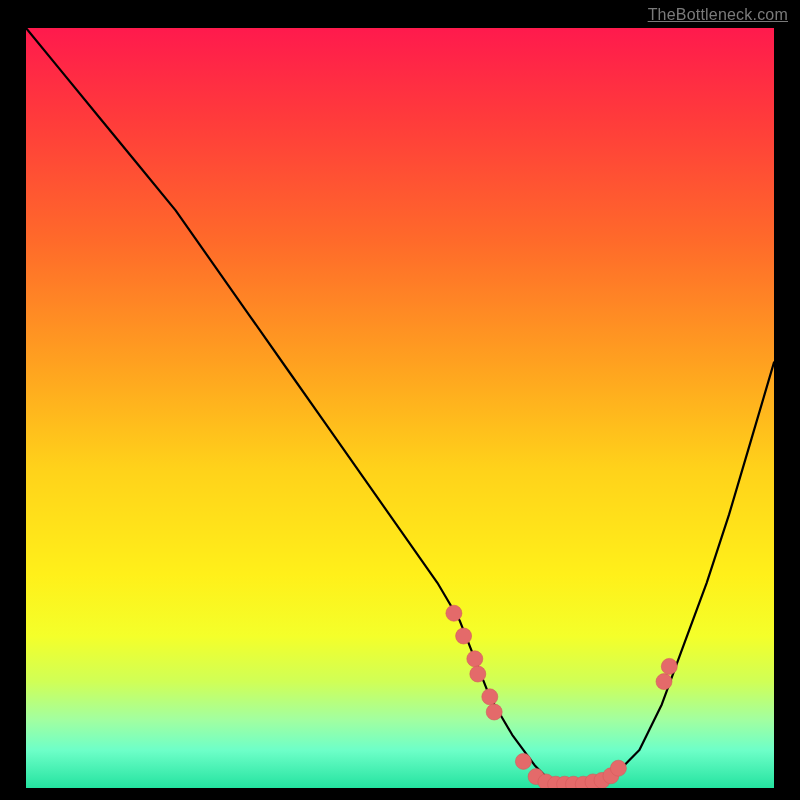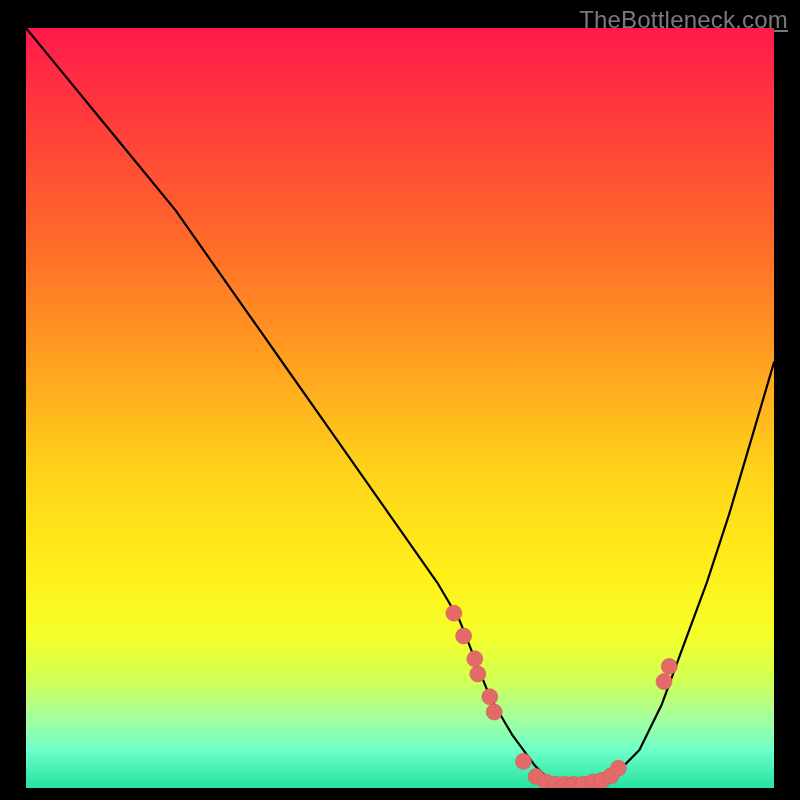--- a/index.html
+++ b/index.html
@@ -14,21 +14,21 @@
     position: relative;
     width: 800px;
     height: 800px;
     background: #000000;
   }
   .watermark {
     position: absolute;
     top: 6px;
     right: 12px;
     font-family: Arial, Helvetica, sans-serif;
-    font-size: 24px;
+    font-size: 16px;
     color: #7a7a7a;
     letter-spacing: 0.2px;
     text-decoration: underline;
   }
   .plot {
     position: absolute;
     left: 26px;
     top: 28px;
     width: 748px;
     height: 760px;

